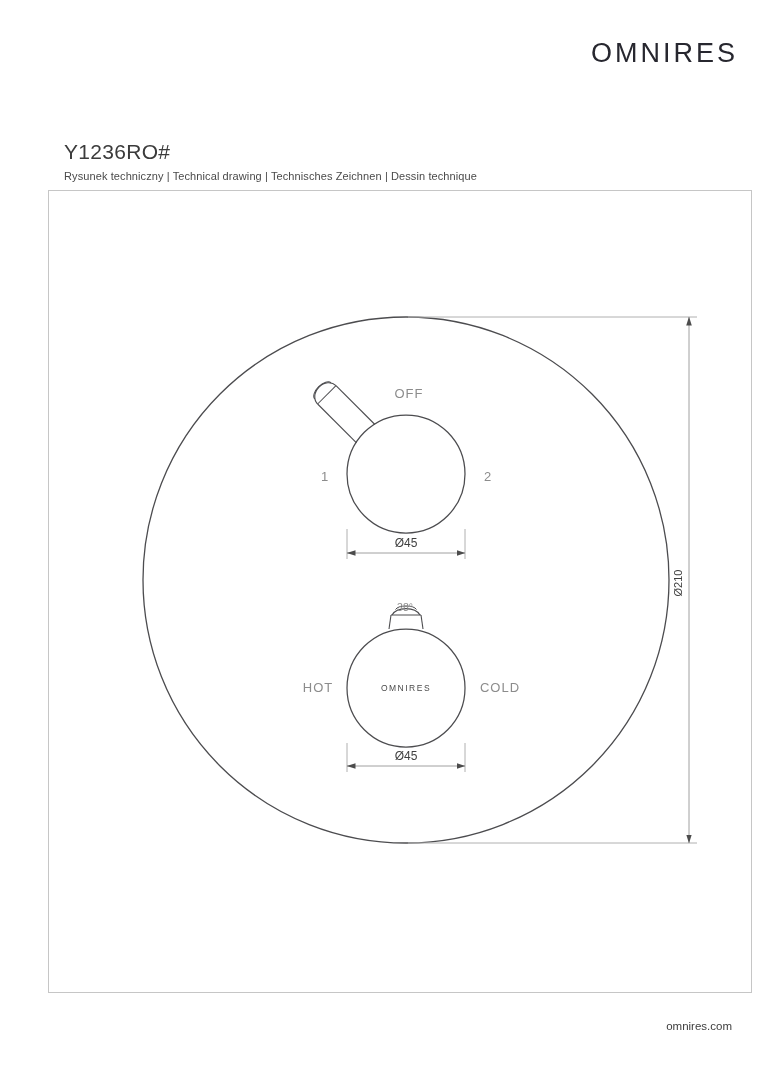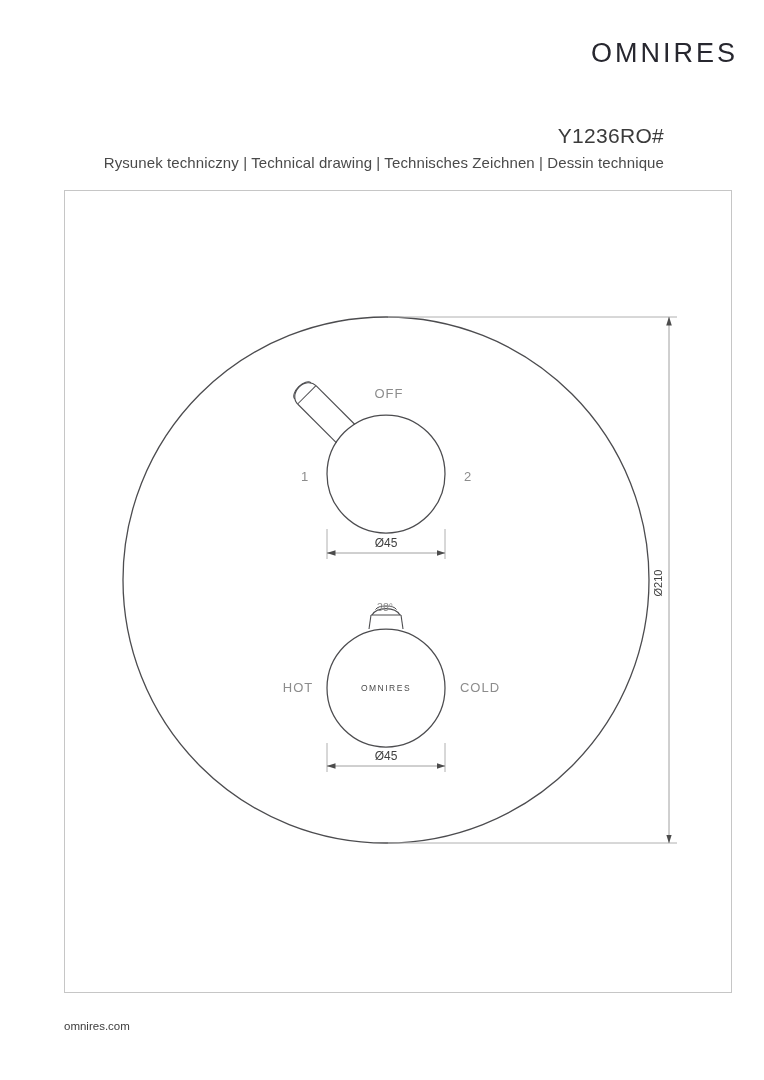--- a/index.html
+++ b/index.html
@@ -9,33 +9,34 @@
     background:#ffffff;
     font-family:"Liberation Sans", sans-serif;
     overflow:hidden;
     margin-left:16px;
   }
   .logo{
     position:absolute;top:38px;right:42px;
     font-size:27px;letter-spacing:3px;font-weight:400;
     color:#27272f;
   }
-  .header{position:absolute;left:48px;top:124px;width:600px;text-align:right;}
+  .header{position:absolute;left:48px;top:140px;width:600px;}
   .product-code{font-size:21px;color:#3b3b3b;font-weight:400;letter-spacing:0.3px;}
-  .subtitle{margin-top:6px;font-size:15px;color:#4a4a4a;letter-spacing:0.1px;}
+  .subtitle{margin-top:6px;font-size:11px;color:#4a4a4a;letter-spacing:0.1px;}
   .frame{
-    position:absolute;left:48px;top:190px;
+    position:absolute;left:32px;top:190px;
     width:666px;height:801px;
     border:1px solid #c6c6c6;
     background:#ffffff;
+    padding-left:36px;
   }
   .frame svg{display:block;}
   .footer{
     position:absolute;left:48px;top:1020px;width:668px;
-    text-align:left;font-size:11.5px;color:#3d3d3d;
+    text-align:right;font-size:11.5px;color:#3d3d3d;
   }
   .watermark{
     position:absolute;left:590px;top:938px;width:174px;height:142px;
     pointer-events:none;
   }
   .wm-text{
     position:absolute;left:0;top:116px;width:214px;
     text-align:center;
     font-size:9px;letter-spacing:3px;color:#b7bdc5;line-height:10px;
   }

